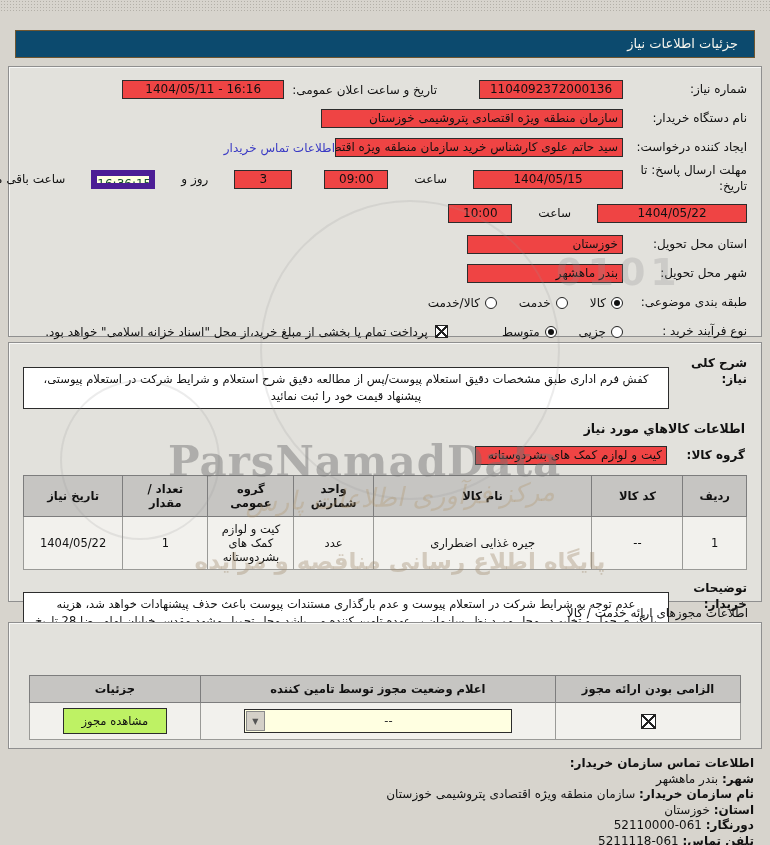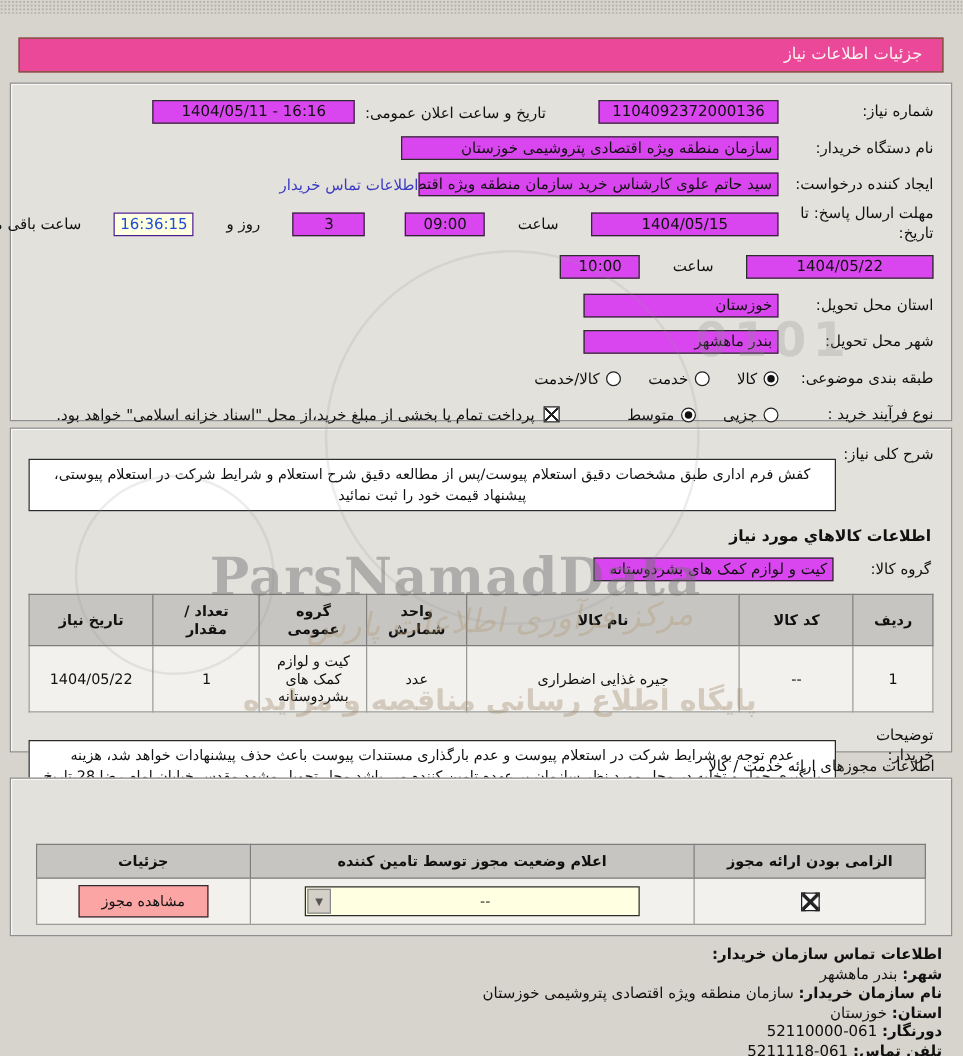--- a/index.html
+++ b/index.html
@@ -13,57 +13,57 @@
     direction: rtl;
     overflow: hidden;
   }
   .dots-strip {
     position:absolute; top:0; left:0; width:770px; height:11px;
     background-image: radial-gradient(circle, #b3b0a8 0.8px, transparent 1px);
     background-size: 3px 3px;
   }
   .titlebar {
     position:absolute; top:30px; right:15px; left:15px; height:28px;
-    background:#ec4899; border:1px solid #6f5630;
+    background:#0c4a6e; border:1px solid #6f5630;
     color:#f8f6ee; line-height:26px; padding-right:16px; font-size:13px;
   }
   .panel {
     position:absolute; right:8px; left:8px;
     background:#e2e1dc; border:1px solid #8f8f8f;
     box-shadow: inset 1px 1px 0 rgba(255,255,255,.75);
   }
   #panel-form { top:66px; height:271px; padding:8px 14px 0; }
   #panel-mid  { top:342px; height:260px; padding:8px 14px 0; }
   #panel-permits { top:622px; height:127px; padding:52px 20px 0; }
 
   .frow { display:flex; align-items:center; min-height:29px; }
   .frow.tall { min-height:34px; }
   .lbl { width:124px; flex:none; line-height:1.3; }
   .ibox {
-    background:#d946ef; border:1px solid #2c2c2c; height:19px; line-height:17px;
+    background:#ef4444; border:1px solid #2c2c2c; height:19px; line-height:17px;
     text-align:center; flex:none; overflow:hidden; white-space:nowrap; font-size:12px;
   }
   .ibox.rt { text-align:right; padding:0 4px; }
-  .ibox.hl { background:#ffffe1; border:1px solid #4c1d95; color:#1d4ed8; }
+  .ibox.hl { background:#ffffe1; border:6px solid #4c1d95; color:#14532d; }
   .w145{width:144px} .w160{width:162px} .w300{width:302px} .w285{width:288px}
   .w150{width:150px} .w64{width:64px} .w58{width:58px} .w155{width:156px} .w190{width:192px} .gap32{width:32px;flex:none}
   .inl2 { margin:0 42px 0 8px; flex:none; }
   .word { margin:0 26px; flex:none; }
   .link { color:#3a3ac4; cursor:pointer; }
 
   .radio { position:relative; width:12px; height:12px; border:1px solid #222; border-radius:50%;
     background:#fff; display:inline-block; flex:none; margin-left:5px; }
   .radio.sel::after { content:""; position:absolute; inset:2px; background:#111; border-radius:50%; }
   .cbx { width:13px; height:13px; border:1px solid #222; flex:none; display:inline-block; margin-left:7px;
     background:
       linear-gradient(to top right, transparent 44%, #222 44% 56%, transparent 56%),
       linear-gradient(to top left,  transparent 44%, #222 44% 56%, transparent 56%), #fff; }
   .optlbl { margin-left:22px; }
 
-  .boldlbl { font-weight:normal; width:78px; flex:none; line-height:1.35; }
+  .boldlbl { font-weight:bold; width:78px; flex:none; line-height:1.35; }
   .bigbox { flex:1; background:#fff; border:1px solid #2c2c2c; padding:3px 8px;
     font-size:11.5px; line-height:1.45; text-align:center;margin-top:12px; }
   .desc-row { display:flex; align-items:flex-start; margin-top:4px; }
   .desc-row .bigbox { min-height:42px; }
   .notes-row { display:flex; align-items:flex-start; margin-top:10px; }
   .notes-row .bigbox { min-height:56px; }
   .sec-h { font-weight:bold; margin:12px 2px 10px; font-size:12.5px; }
   .group-row { display:flex; align-items:center; margin:2px 2px 10px; }
 
   table.grid { border-collapse:collapse; width:100%; background:#f4f3f0; }
@@ -73,21 +73,21 @@
   table.grid td { border:1px solid #9a9a97; font-size:11.5px; padding:5px 3px; text-align:center; background:#f2f1ed; }
   table.items { margin-top:2px; }
 
   .permits-label { position:absolute; top:606px; right:22px; font-size:12px; }
   td.ddcell { padding:4px 6px; }
   .select-box { width:268px; height:24px; background:#ffffe1; border:1px solid #2c2c2c;
     display:flex; align-items:center; margin:0 auto; direction:ltr; }
   .dd-btn { width:19px; height:20px; margin:1px; background:#d4d0c8; border:1px solid #8a8a8a;
     font-size:8px; color:#555; display:flex; align-items:center; justify-content:center; flex:none; }
   .dd-val { flex:1; text-align:center; color:#333; }
-  .btn { display:inline-block; min-width:104px; height:26px; line-height:24px; background:#fca5a5;
+  .btn { display:inline-block; min-width:104px; height:26px; line-height:24px; background:#bef264;
     border:1px solid #2c2c2c; text-align:center; font-size:11.5px; cursor:pointer; }
   .cbx-lg { width:15px; height:15px; margin:0 auto; display:block; }
 
   .contact { position:absolute; top:756px; right:16px; left:16px; line-height:15.5px; font-size:12px; }
   .contact .ltr { direction:ltr; unicode-bidi:bidi-override; display:inline-block; }
 
   
   .wm { position:absolute; pointer-events:none; z-index:30; }
   .wm-brand { top:437px; left:168px; font-size:42px; font-weight:bold; letter-spacing:1px;
     color:rgba(110,110,110,0.45); font-family:"DejaVu Serif", serif; direction:ltr; }

